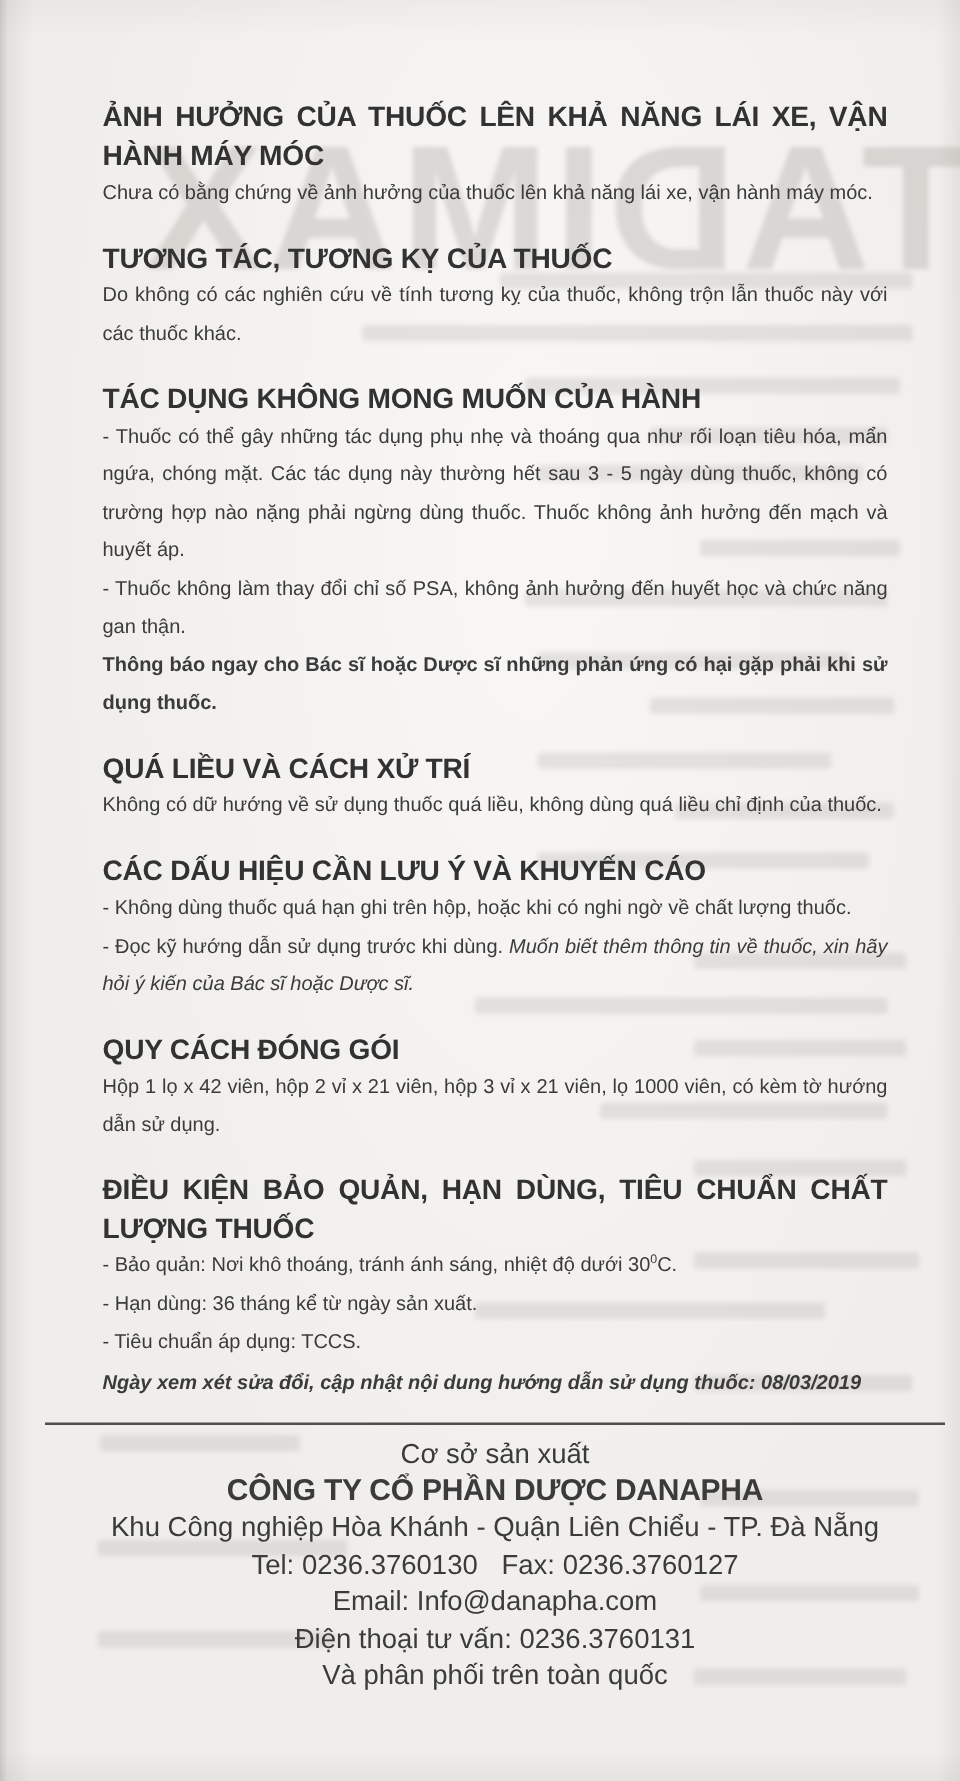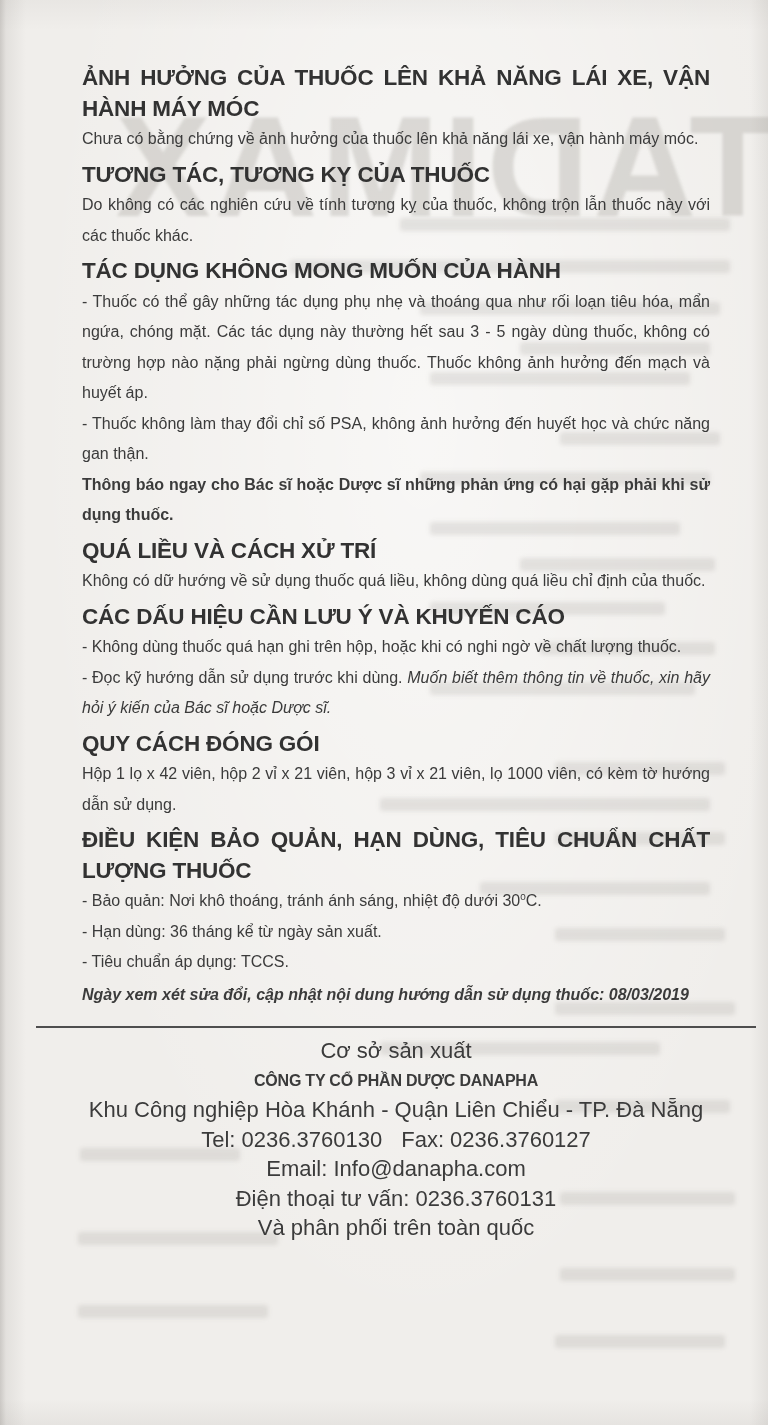--- a/index.html
+++ b/index.html
@@ -31,35 +31,35 @@
     background:rgba(150,145,138,0.20);
     filter:blur(2.2px);
   }
   
   .content {
     position:absolute; left:82px; top:58px; width:628px;
   }
   .h {
     font-weight:bold; font-size:22.5px; line-height:30.5px;
     color:#323232; letter-spacing:-0.2px;
-    margin-top:5px; text-align:justify;
+    margin-top:21px; text-align:justify;
   }
   .p {
     font-size:16px; line-height:30.5px; text-align:justify;
   }
   .notice { font-weight:bold; }
   .it { font-style:italic; }
   sup { font-size:0.62em; vertical-align:super; line-height:0; }
   .revision { font-weight:bold; margin-top:2px;font-style:italic; }
   .divider {
     border:none; border-top:2.5px solid #4e4e4e;
     margin:16px -46px 8px -46px;
   }
   .footer { text-align:center; font-size:22px; line-height:29.5px; }
-  .footer .company { font-weight:bold; font-size:16px; letter-spacing:-0.2px; }
+  .footer .company { font-weight:bold; font-size:24px; letter-spacing:-0.2px; }
   .telfax span + span { margin-left:19px; }
 </style>
 </head>
 <body>
 
 <div class="page">
 
   <div class="ghosts">
     <div class="ghost-brand">TADIMAX</div>
     <div class="ghost-bar" style="left:400px;top:218px;width:330px"></div>

